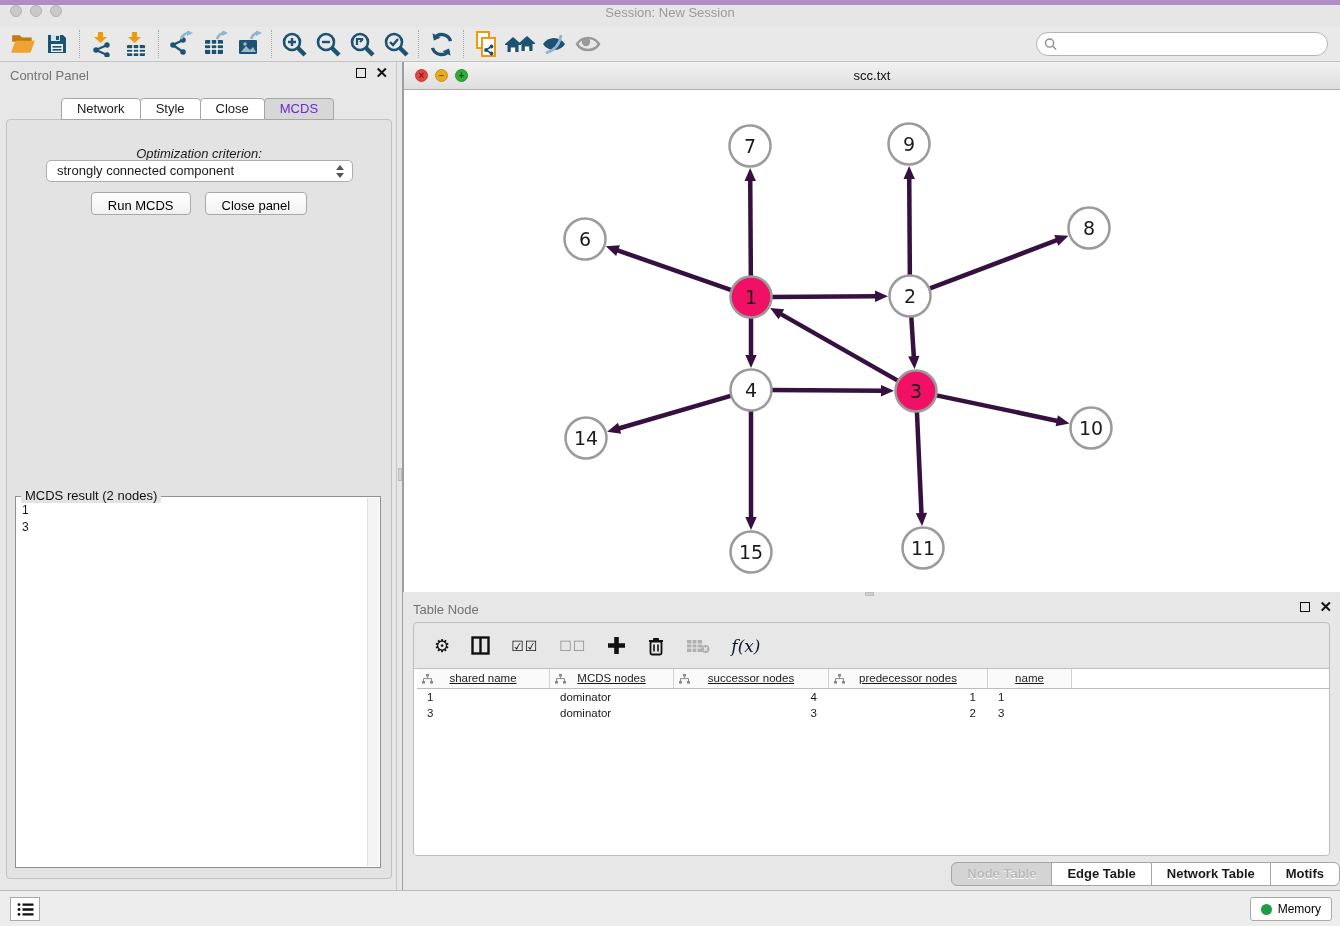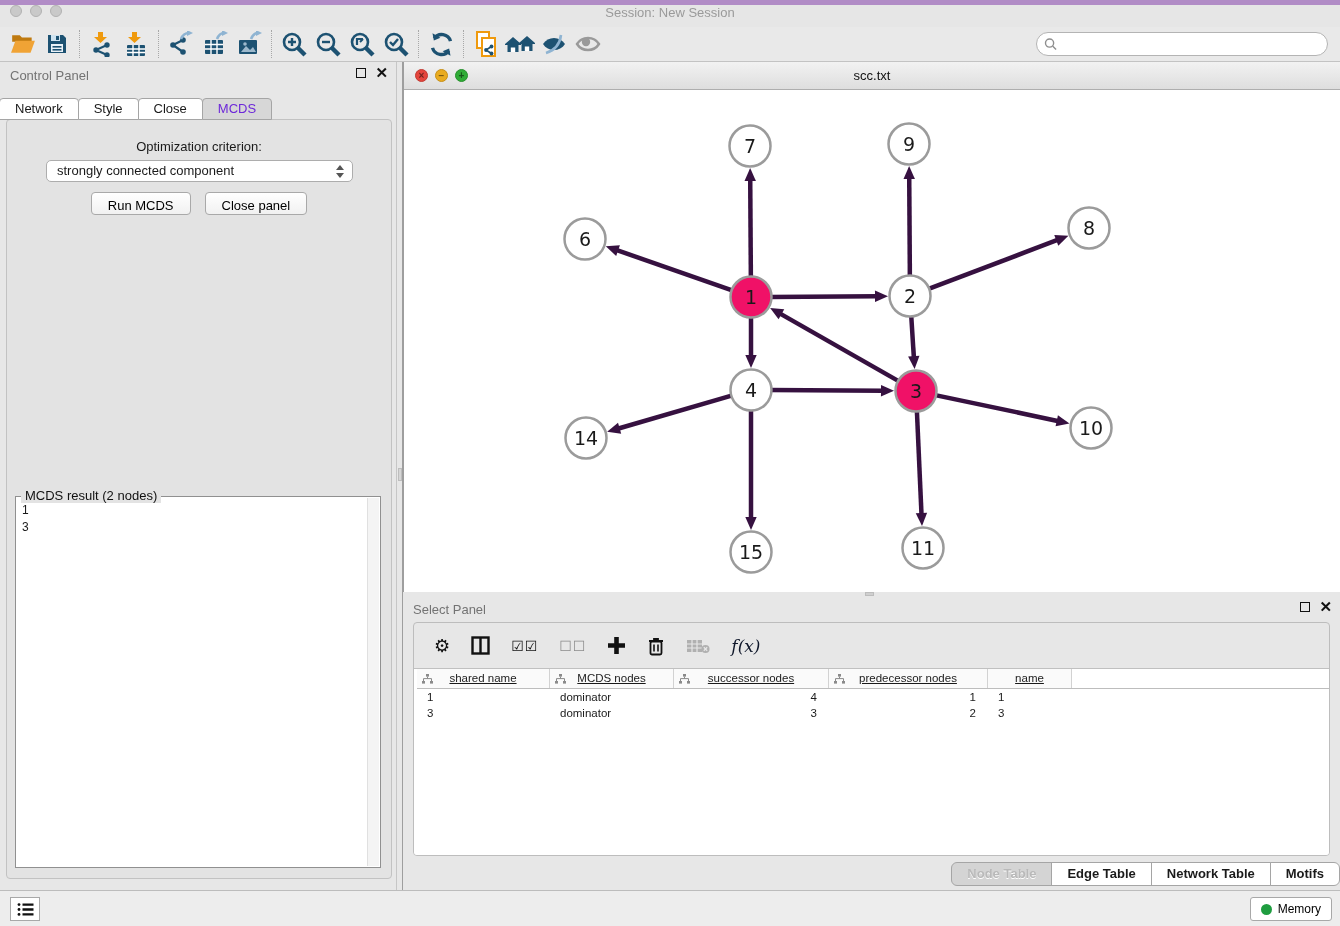--- a/index.html
+++ b/index.html
@@ -23,25 +23,25 @@
 
   
   .panel-head { position:absolute; left:0; top:0; width:100%; height:26px; }
   .panel-title { position:absolute; left:10px; top:6px; font-size:13px; color:#737373; }
   .panel-btns { position:absolute; right:8px; top:6px; display:flex; gap:9px; align-items:center; }
   .float-btn { width:10px; height:10px; border:1.6px solid #111; background:none; }
   .close-btn { font-size:15px; font-weight:bold; color:#111; line-height:10px; }
 
   
   .control-panel { position:absolute; left:0; top:62px; width:396px; height:828px; background:#e7e7e7; }
-  .cp-tabs { position:absolute; top:36px; left:0; width:100%; display:flex; z-index:2; }
+  .cp-tabs { position:absolute; top:36px; left:0; width:100%; display:flex; justify-content:center; z-index:2; }
   .cp-tab { height:22px; line-height:20px; padding:0 15px; font-size:13px; background:#fff; border:1px solid #a5a5a5; margin-left:-1px; border-radius:4px 4px 0 0; }
   .cp-tab.sel { background:#d7d7d7; color:#6d28d9; }
   .cp-content { position:absolute; left:6px; right:4px; top:57px; bottom:11px; background:#e3e3e3; border:1px solid #c2c2c2; border-radius:4px; }
-  .opt-label { position:absolute; top:19px; left:0; width:100%; text-align:center; font-size:13px; }
+  .opt-label { position:absolute; top:26px; left:0; width:100%; text-align:center; font-size:13px;font-style:italic; }
   .criterion-select { position:absolute; left:39px; top:40px; width:307px; height:22px; background:#fff; border:1px solid #adadad; border-radius:5px; font-size:13px; line-height:20px; padding-left:10px; }
   .chev { position:absolute; right:7px; top:3px; width:9px; height:15px; }
   .chev::before { content:""; position:absolute; top:1px; left:0; border-left:4.5px solid transparent; border-right:4.5px solid transparent; border-bottom:5px solid #555; }
   .chev::after { content:""; position:absolute; bottom:1px; left:0; border-left:4.5px solid transparent; border-right:4.5px solid transparent; border-top:5px solid #555; }
   .btn-row { position:absolute; top:72px; left:0; width:100%; display:flex; justify-content:center; gap:14px; }
   .push-btn { height:23px; padding:5px 16px; background:linear-gradient(#ffffff,#f1f1f1); border:1px solid #a9a9a9; border-radius:4px; font-size:13px; font-family:"Liberation Sans",sans-serif; }
   .result-box { position:absolute; left:8px; right:10px; top:376px; bottom:10px; border:1px solid #909090; background:#fff; }
   .result-legend { position:absolute; top:-9px; left:5px; background:#e3e3e3; padding:0 4px; font-size:13px; color:#111; }
   .result-text { position:absolute; left:0; top:3px; right:14px; bottom:0; font-size:12px; line-height:17px; padding:2px 6px; white-space:pre; font-family:"Liberation Sans",sans-serif; }
   .result-scroll { position:absolute; right:1px; top:1px; bottom:1px; width:12px; background:#f4f4f4; border-left:1px solid #e0e0e0; }
@@ -344,21 +344,21 @@
       </svg>
   </div>
 </div>
 
 <div class="h-splitter">
   <div class="h-handle"></div>
 </div>
 
 <div class="table-panel">
   <div class="panel-head">
-    <span class="panel-title">Select Panel</span>
+    <span class="panel-title">Table Node</span>
     <span class="panel-btns">
       <span class="float-btn"></span>
       <span class="close-btn">✕</span>
     </span>
   </div>
   <div class="tp-container">
     <div class="tp-toolbar">
       <button class="tp-tool">
           <span class="glyph">⚙</span>
         </button>

